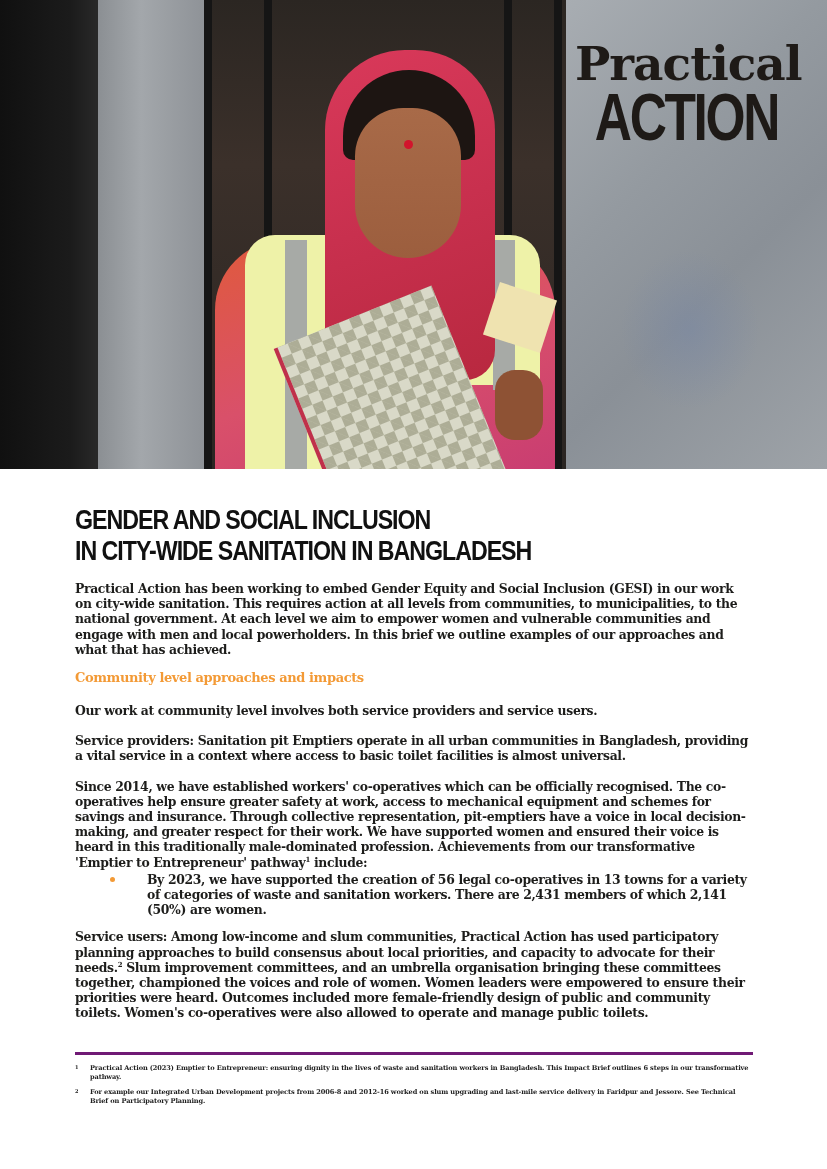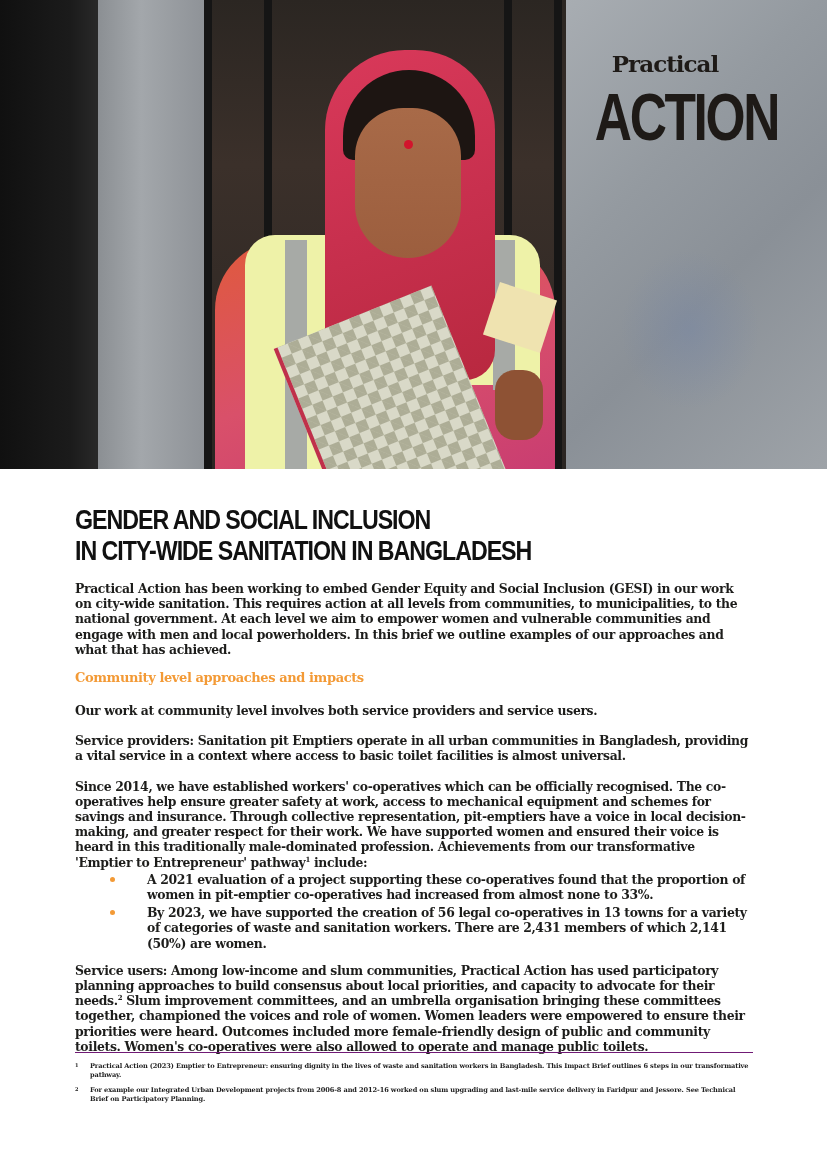--- a/index.html
+++ b/index.html
@@ -46,21 +46,21 @@
         linear-gradient(45deg, rgba(120,120,90,0.45) 25%, transparent 25%, transparent 75%, rgba(120,120,90,0.45) 75%);
       background-size: 22px 22px; background-position: 0 0, 11px 11px;
       border-left: 4px solid #c0304a; }
     .hero .paper { position: absolute; left: 315px; top: 250px; width: 60px; height: 55px;
       transform: rotate(18deg); background: #efe3b0; }
     .hero .hand { position: absolute; left: 320px; top: 330px; width: 48px; height: 70px;
       border-radius: 20px; background: #8e5234; }
 
     
     .logo { position: absolute; left: 575px; top: 44px; width: 180px; text-align: center; color: #1e1a17; }
-    .logo-top { display: block; font-family: "DejaVu Serif", serif; font-weight: bold; font-size: 23px;
+    .logo-top { display: block; font-family: "DejaVu Serif", serif; font-weight: bold; font-size: 47px;
       letter-spacing: -1px; line-height: 40px; }
     .logo-bottom { display: block; font-family: "Liberation Sans", sans-serif; font-weight: bold;
       font-size: 66px; line-height: 66px; letter-spacing: -3px; transform: scaleX(0.78); transform-origin: center; }
 
     
     .content { position: absolute; left: 75px; top: 505px; width: 678px; }
     .title { font-family: "Liberation Sans", sans-serif; font-weight: bold; font-size: 27px; line-height: 31px;
       letter-spacing: -1.2px; text-transform: uppercase; color: #111; transform: scaleX(0.86); transform-origin: left; width: 520px; }
     .title span { display: block; white-space: nowrap; }
 
@@ -69,21 +69,21 @@
     .section-heading { margin-top: 11px; font-size: 13px; line-height: 20px; font-weight: bold; color: #f39a36; letter-spacing: -0.4px; }
     .p-gap { margin-top: 15px; }
     .lead { font-weight: 900; }
     sup { font-size: 7px; vertical-align: super; line-height: 0; }
 
     ul.bullets { list-style: none; margin-top: 2px; padding-left: 72px; }
     ul.bullets li { position: relative; margin-bottom: 3px; }
     ul.bullets li::before { content: ""; position: absolute; left: -37px; top: 5px; width: 5px; height: 5px;
       border-radius: 50%; background: #f39a36; }
 
-    .footnotes { position: absolute; left: 75px; top: 1052px; width: 678px; border-top: 1px solid #701a75; padding-top: 9px; }
+    .footnotes { position: absolute; left: 75px; top: 1052px; width: 678px; border-top: 3px solid #701a75; padding-top: 9px; }
     .footnote { position: relative; padding-left: 15px; font-size: 6.6px; line-height: 9px; color: #222; font-weight: bold; margin-bottom: 6px; letter-spacing: -0.1px; }
     .footnote .fn-num { position: absolute; left: 0; top: -1px; font-size: 5px; }
   </style>
 </head>
 <body>
 
 <div class="hero">
   <div class="dark-left"></div>
   <div class="pillar"></div>
   <div class="doorway">
@@ -129,21 +129,20 @@
 
   <p class="p-gap">
     <span class="lead">Service providers:</span><span> Sanitation pit Emptiers operate in all urban communities in Bangladesh, providing a vital service in a context where access to basic toilet facilities is almost universal.</span>
   </p>
 
   <p class="p-gap">
     <span>Since 2014, we have established workers' co-operatives which can be officially recognised. The co-operatives help ensure greater safety at work, access to mechanical equipment and schemes for savings and insurance. Through collective representation, pit-emptiers have a voice in local decision-making, and greater respect for their work. We have supported women and ensured their voice is heard in this traditionally male-dominated profession. Achievements from our transformative 'Emptier to Entrepreneur' pathway</span><sup>1</sup><span> include:</span>
   </p>
 
   <ul class="bullets">
-    <li>A 2021 evaluation of a project supporting these co-operatives found that the proportion of women in pit-emptier co-operatives had increased from almost none to 33%.</li>
     <li>By 2023, we have supported the creation of 56 legal co-operatives in 13 towns for a variety of categories of waste and sanitation workers. There are 2,431 members of which 2,141 (50%) are women.</li>
   </ul>
 
   <p class="p-gap" style="margin-top:12px">
     <span class="lead">Service users:</span><span> Among low-income and slum communities, Practical Action has used participatory planning approaches to build consensus about local priorities, and capacity to advocate for their needs.</span><sup>2</sup><span> Slum improvement committees, and an umbrella organisation bringing these committees together, championed the voices and role of women. Women leaders were empowered to ensure their priorities were heard. Outcomes included more female-friendly design of public and community toilets. Women's co-operatives were also allowed to operate and manage public toilets.</span>
   </p>
 </div>
 
 <div class="footnotes">
   <div class="footnote">

